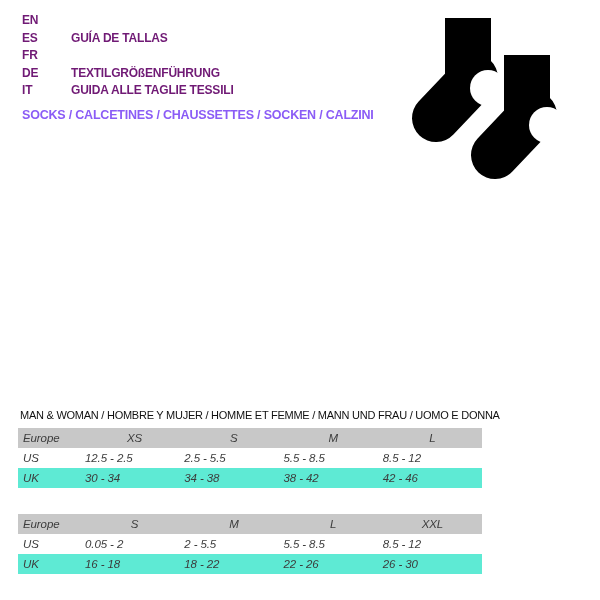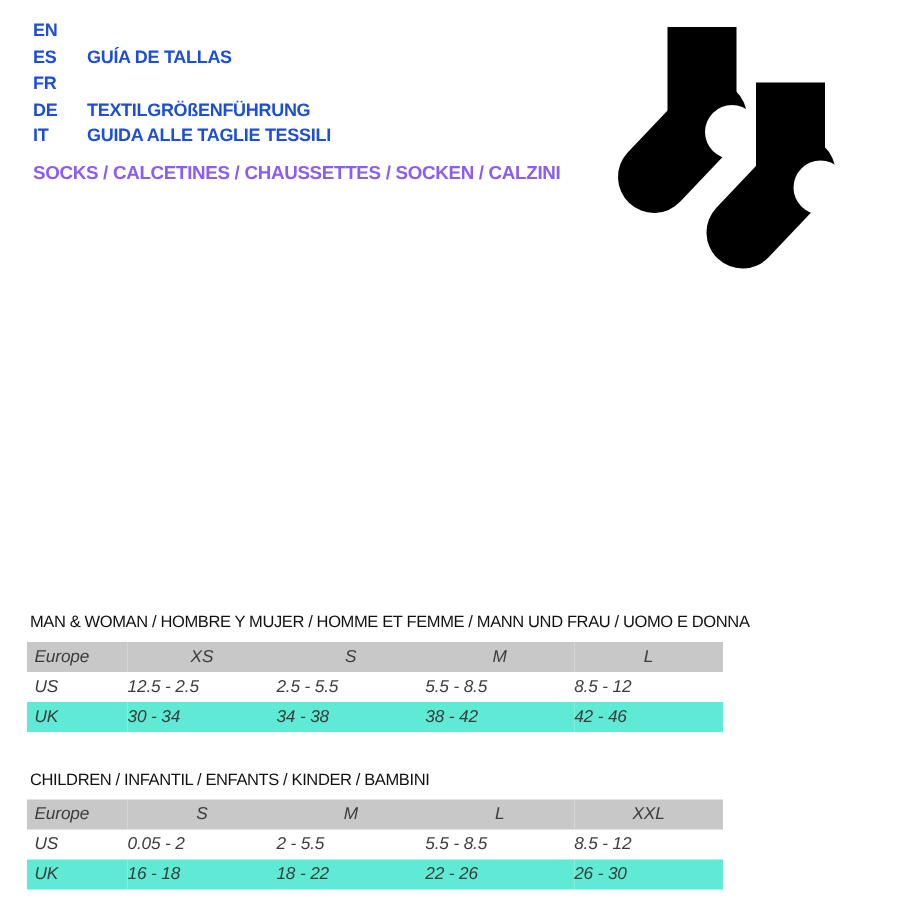--- a/index.html
+++ b/index.html
@@ -19,21 +19,22 @@
     position: absolute;
     left: 22px;
     top: 12px;
   }
   .lang-row {
     display: flex;
     line-height: 17.5px;
     font-size: 12px;
     font-weight: bold;
     letter-spacing: -0.2px;
-    color: #1d4ed8;
+    color: #701a75;
+    gap: 13px;
   }
   .lang-code { width: 36px; }
 
   .category-line {
     position: absolute;
     left: 22px;
     top: 108px;
     font-size: 12.5px;
     font-weight: bold;
     letter-spacing: -0.2px;
@@ -159,21 +160,20 @@
           <td>30 - 34</td>
           <td>34 - 38</td>
           <td>38 - 42</td>
           <td>42 - 46</td>
         </tr>
       </tbody>
     </table>
   </div>
 
   <div class="size-table tbl-children">
-    <div class="table-title">CHILDREN / INFANTIL / ENFANTS / KINDER / BAMBINI</div>
     <table class="sizes">
       <thead>
         <tr>
           <th class="first">Europe</th>
           <th>S</th>
           <th>M</th>
           <th>L</th>
           <th>XXL</th>
         </tr>
       </thead>

